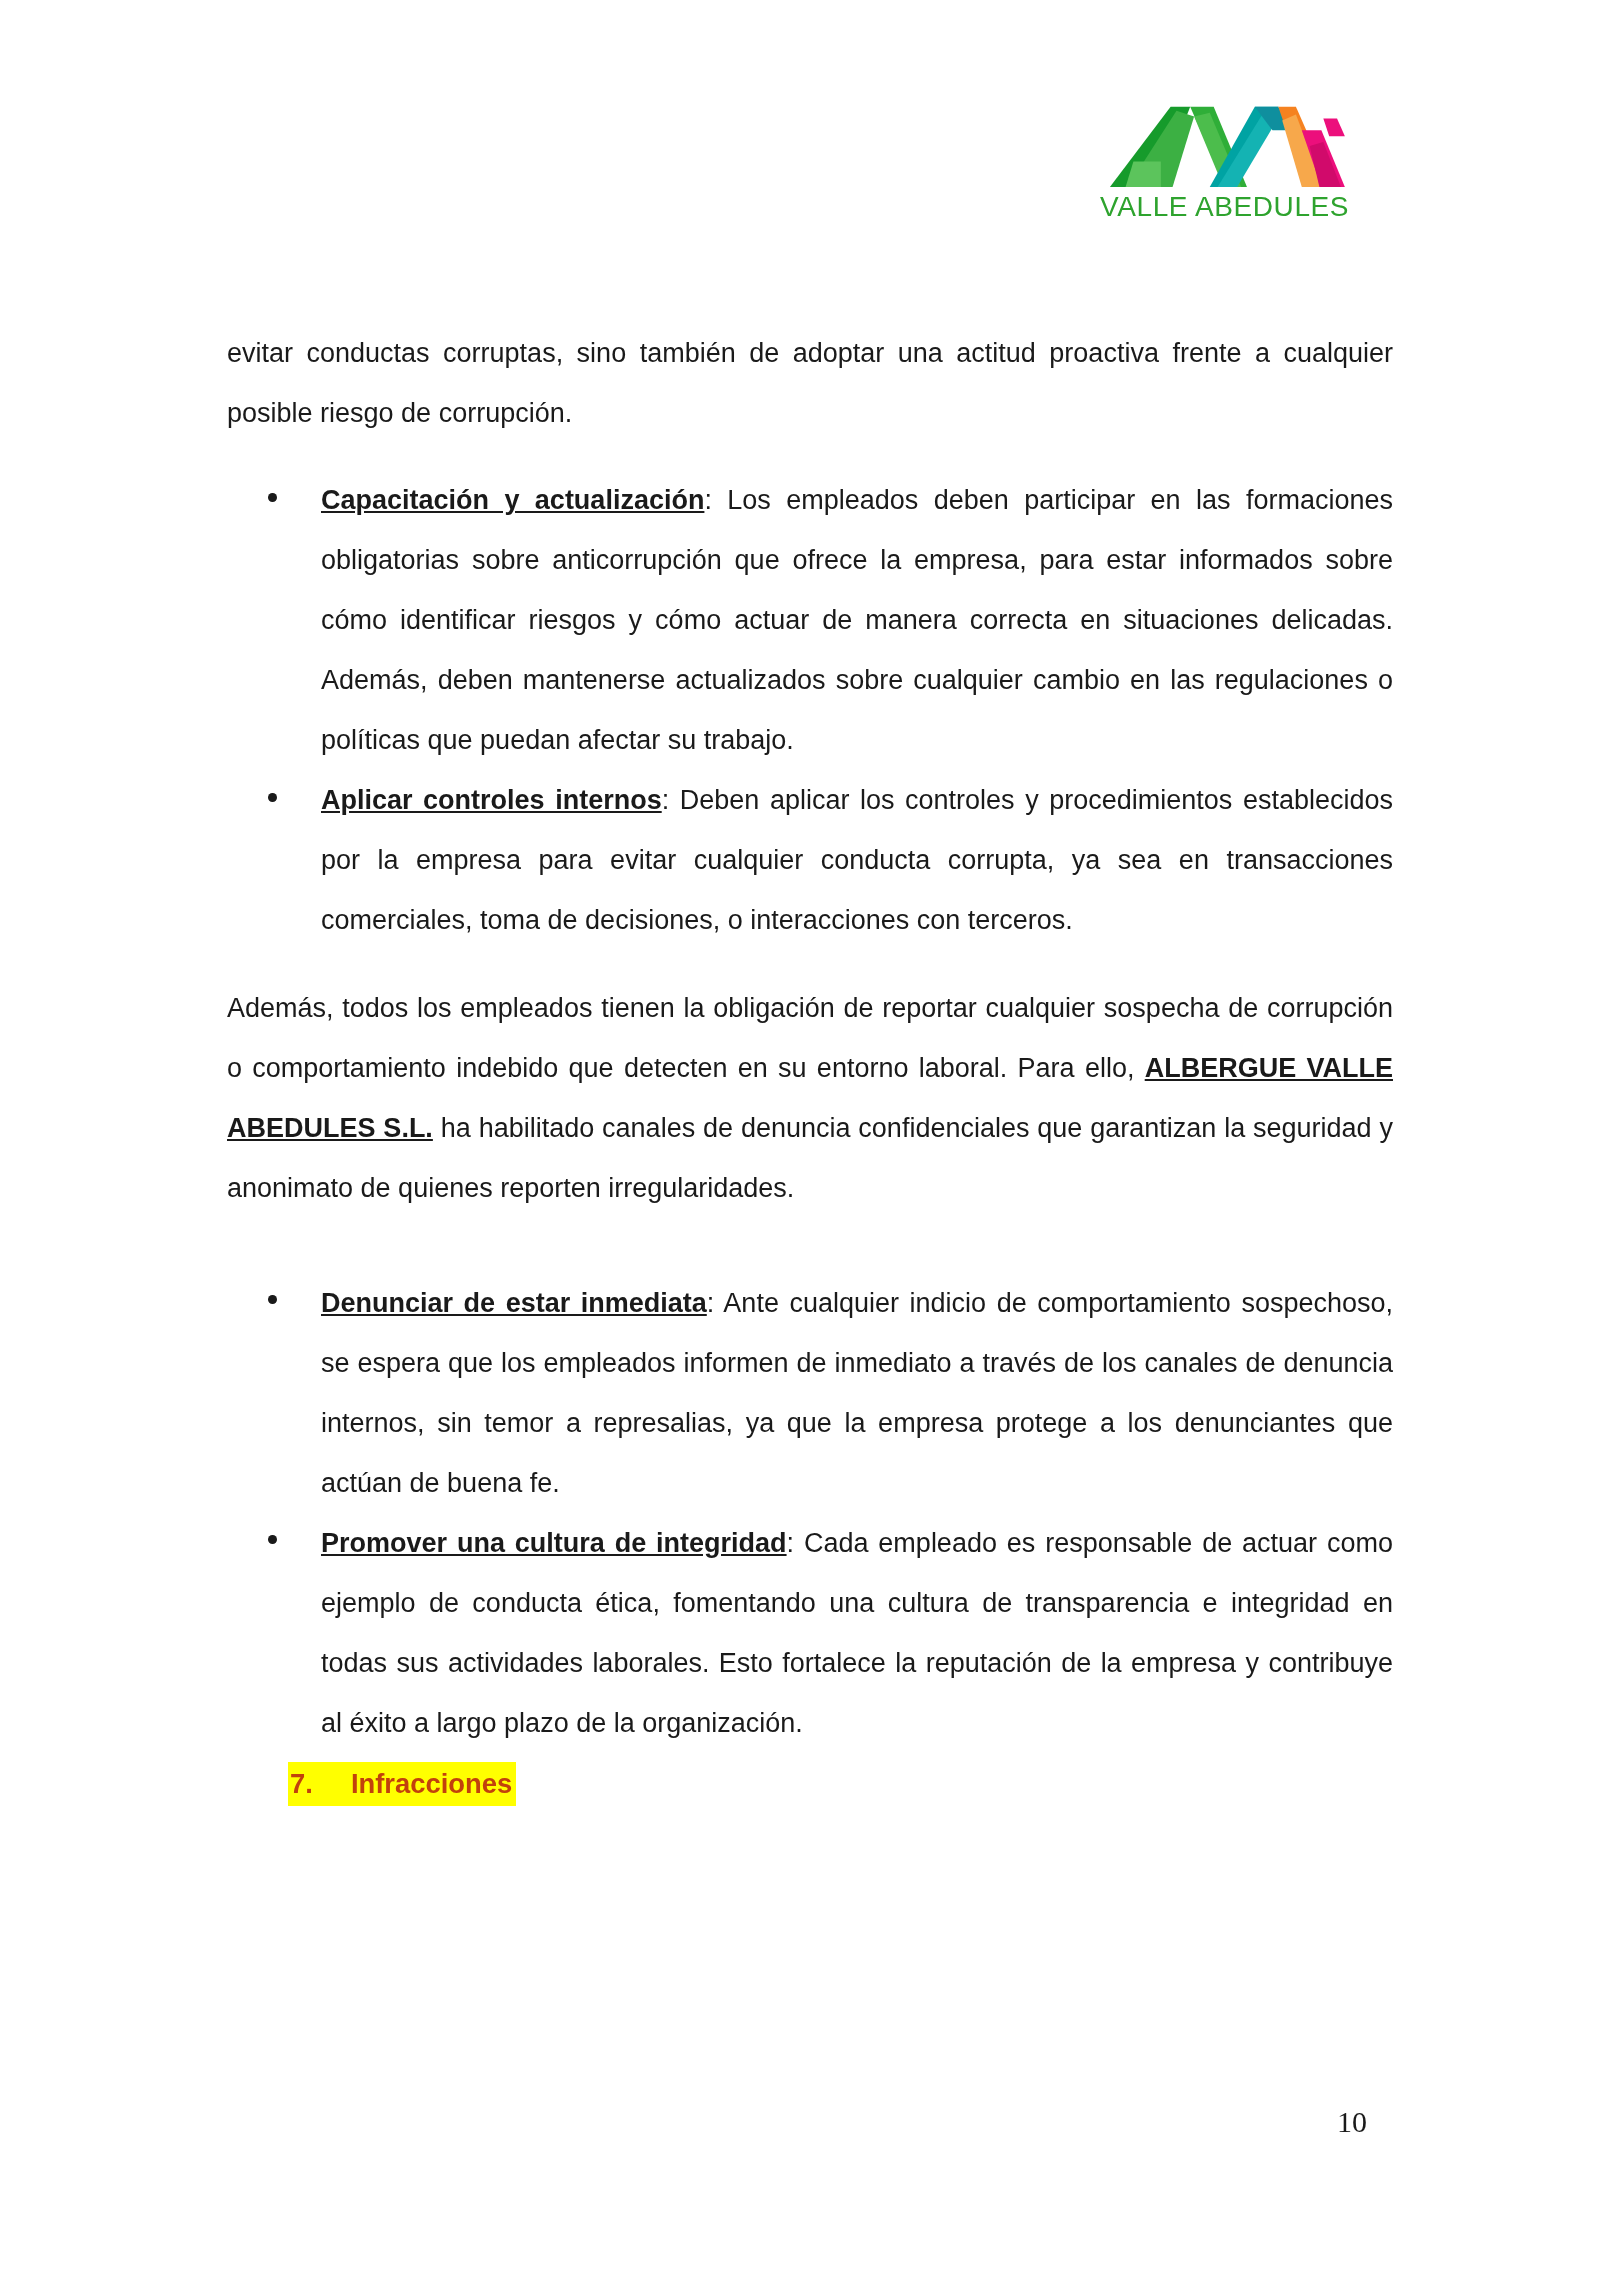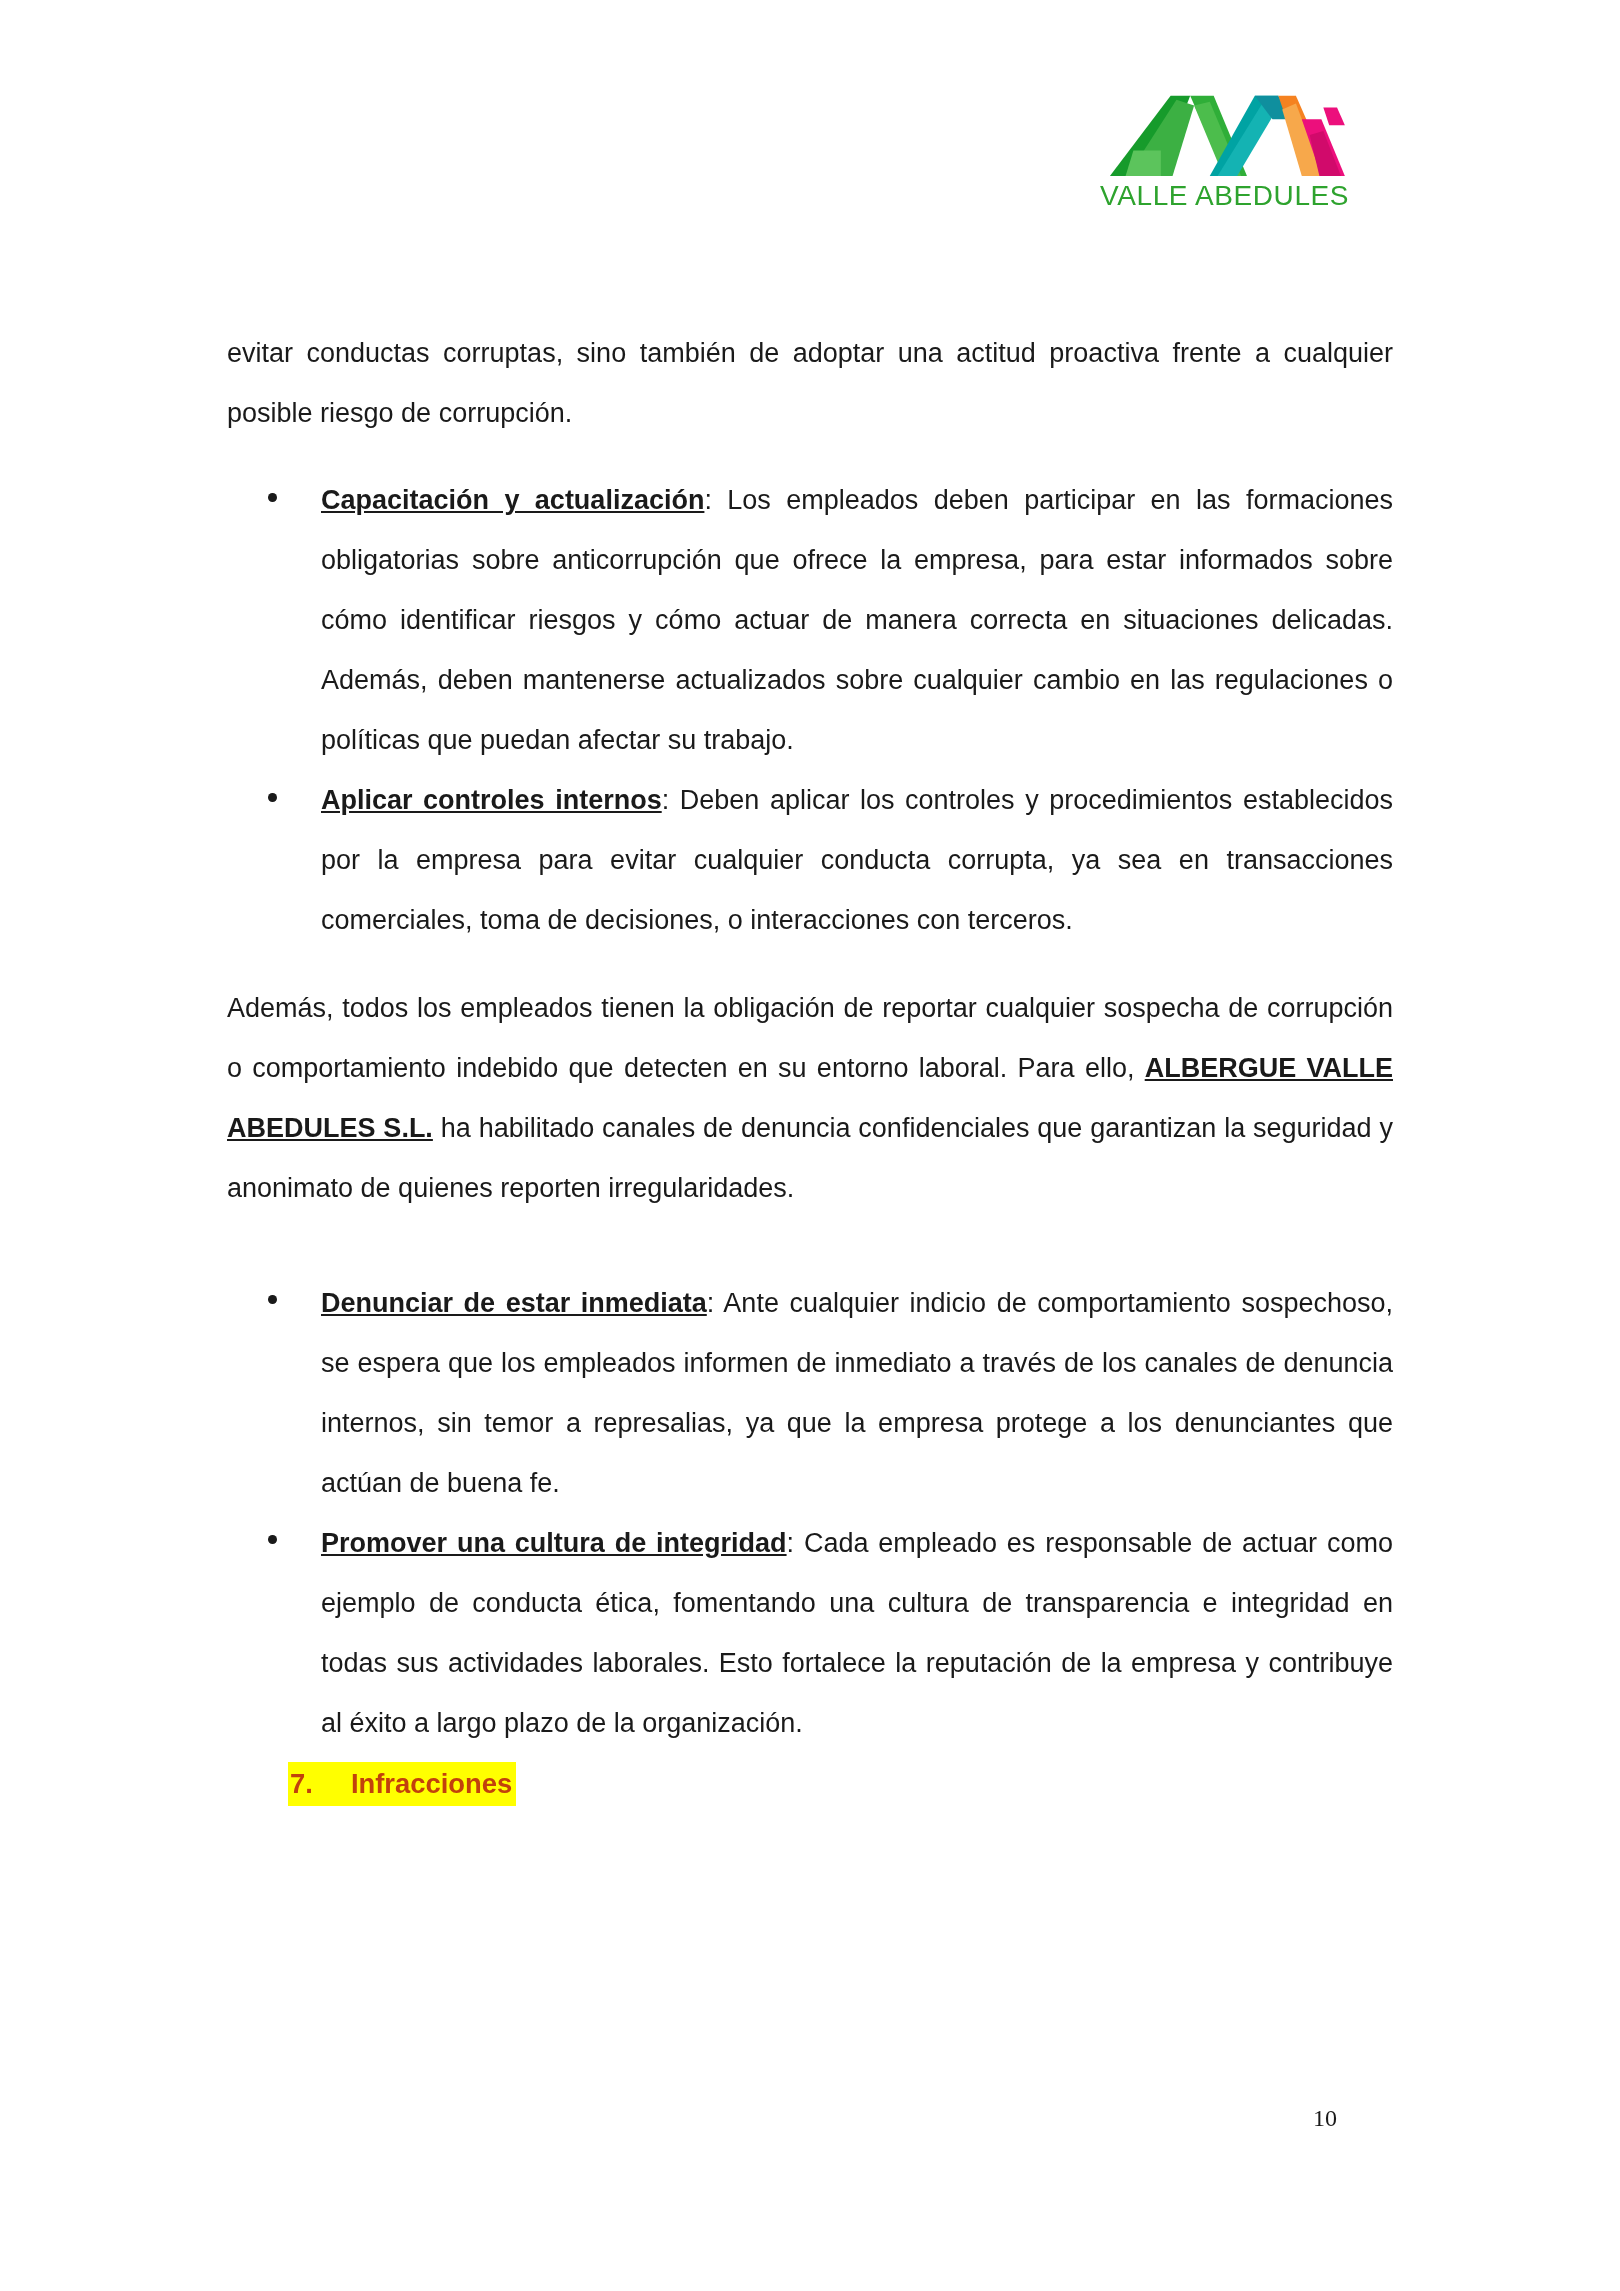--- a/index.html
+++ b/index.html
@@ -19,21 +19,21 @@
     height: 2292px;
     background: #ffffff;
     margin: 0 auto;
     overflow: hidden;
     box-sizing: border-box;
   }
 
   
   .header {
     position: absolute;
-    top: 0;
+    top: 11px;
     left: 0;
     width: 1620px;
     height: 245px;
   }
   .logo-block {
     position: absolute;
     left: 1100px;
     top: 86px;
     width: 245px;
     height: 127px;
@@ -134,22 +134,23 @@
   .heading-title {
     font-weight: 700;
   }
 
   
   .page-number {
     position: absolute;
     left: 1313px;
     top: 2105px;
     width: 78px;
+    text-align: center;
     font-family: "Liberation Serif", serif;
-    font-size: 24px;
+    font-size: 30px;
     color: #1a1a1a;
   }
 </style>
 </head>
 <body>
 
 <div class="page">
 
   <div class="header">
     <div class="logo-block">

